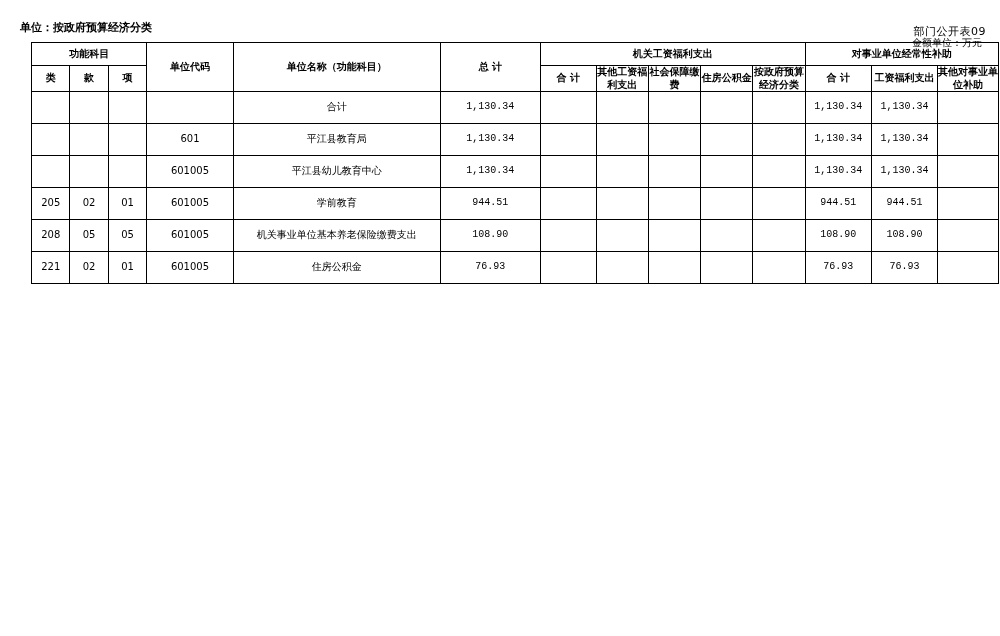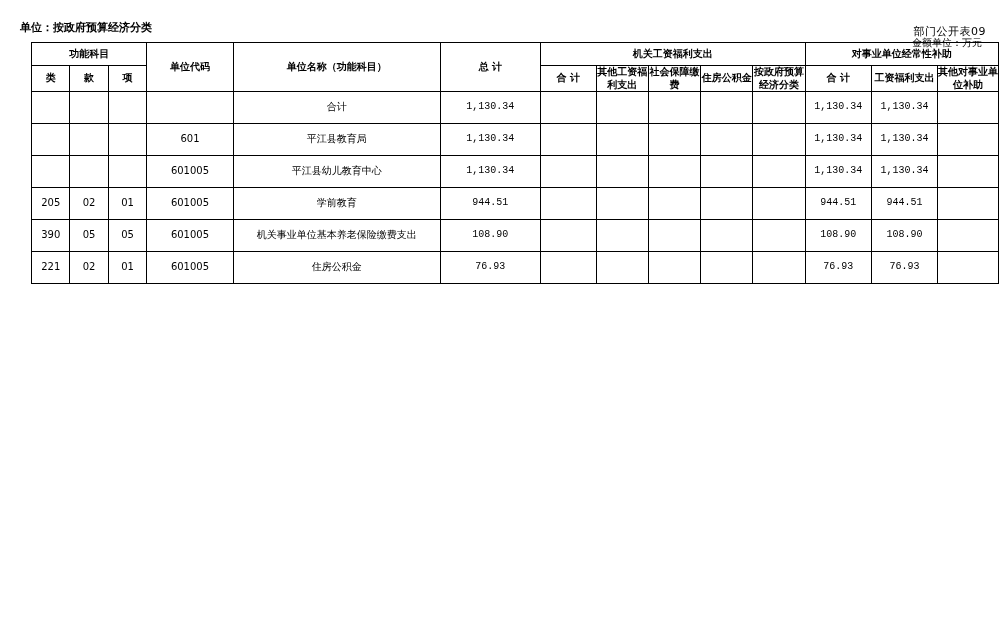--- a/index.html
+++ b/index.html
@@ -213,21 +213,21 @@
         <td class="body-cell num-cell"></td>
         <td class="body-cell num-cell"></td>
         <td class="body-cell num-cell"></td>
         <td class="body-cell num-cell"></td>
         <td class="body-cell num-cell"></td>
         <td class="body-cell num-cell">944.51</td>
         <td class="body-cell num-cell">944.51</td>
         <td class="body-cell num-cell"></td>
       </tr>
       <tr>
-        <td class="body-cell">390</td>
+        <td class="body-cell">208</td>
         <td class="body-cell">05</td>
         <td class="body-cell">05</td>
         <td class="body-cell code-cell">601005</td>
         <td class="body-cell name-cell">机关事业单位基本养老保险缴费支出</td>
         <td class="body-cell num-cell">108.90</td>
         <td class="body-cell num-cell"></td>
         <td class="body-cell num-cell"></td>
         <td class="body-cell num-cell"></td>
         <td class="body-cell num-cell"></td>
         <td class="body-cell num-cell"></td>

